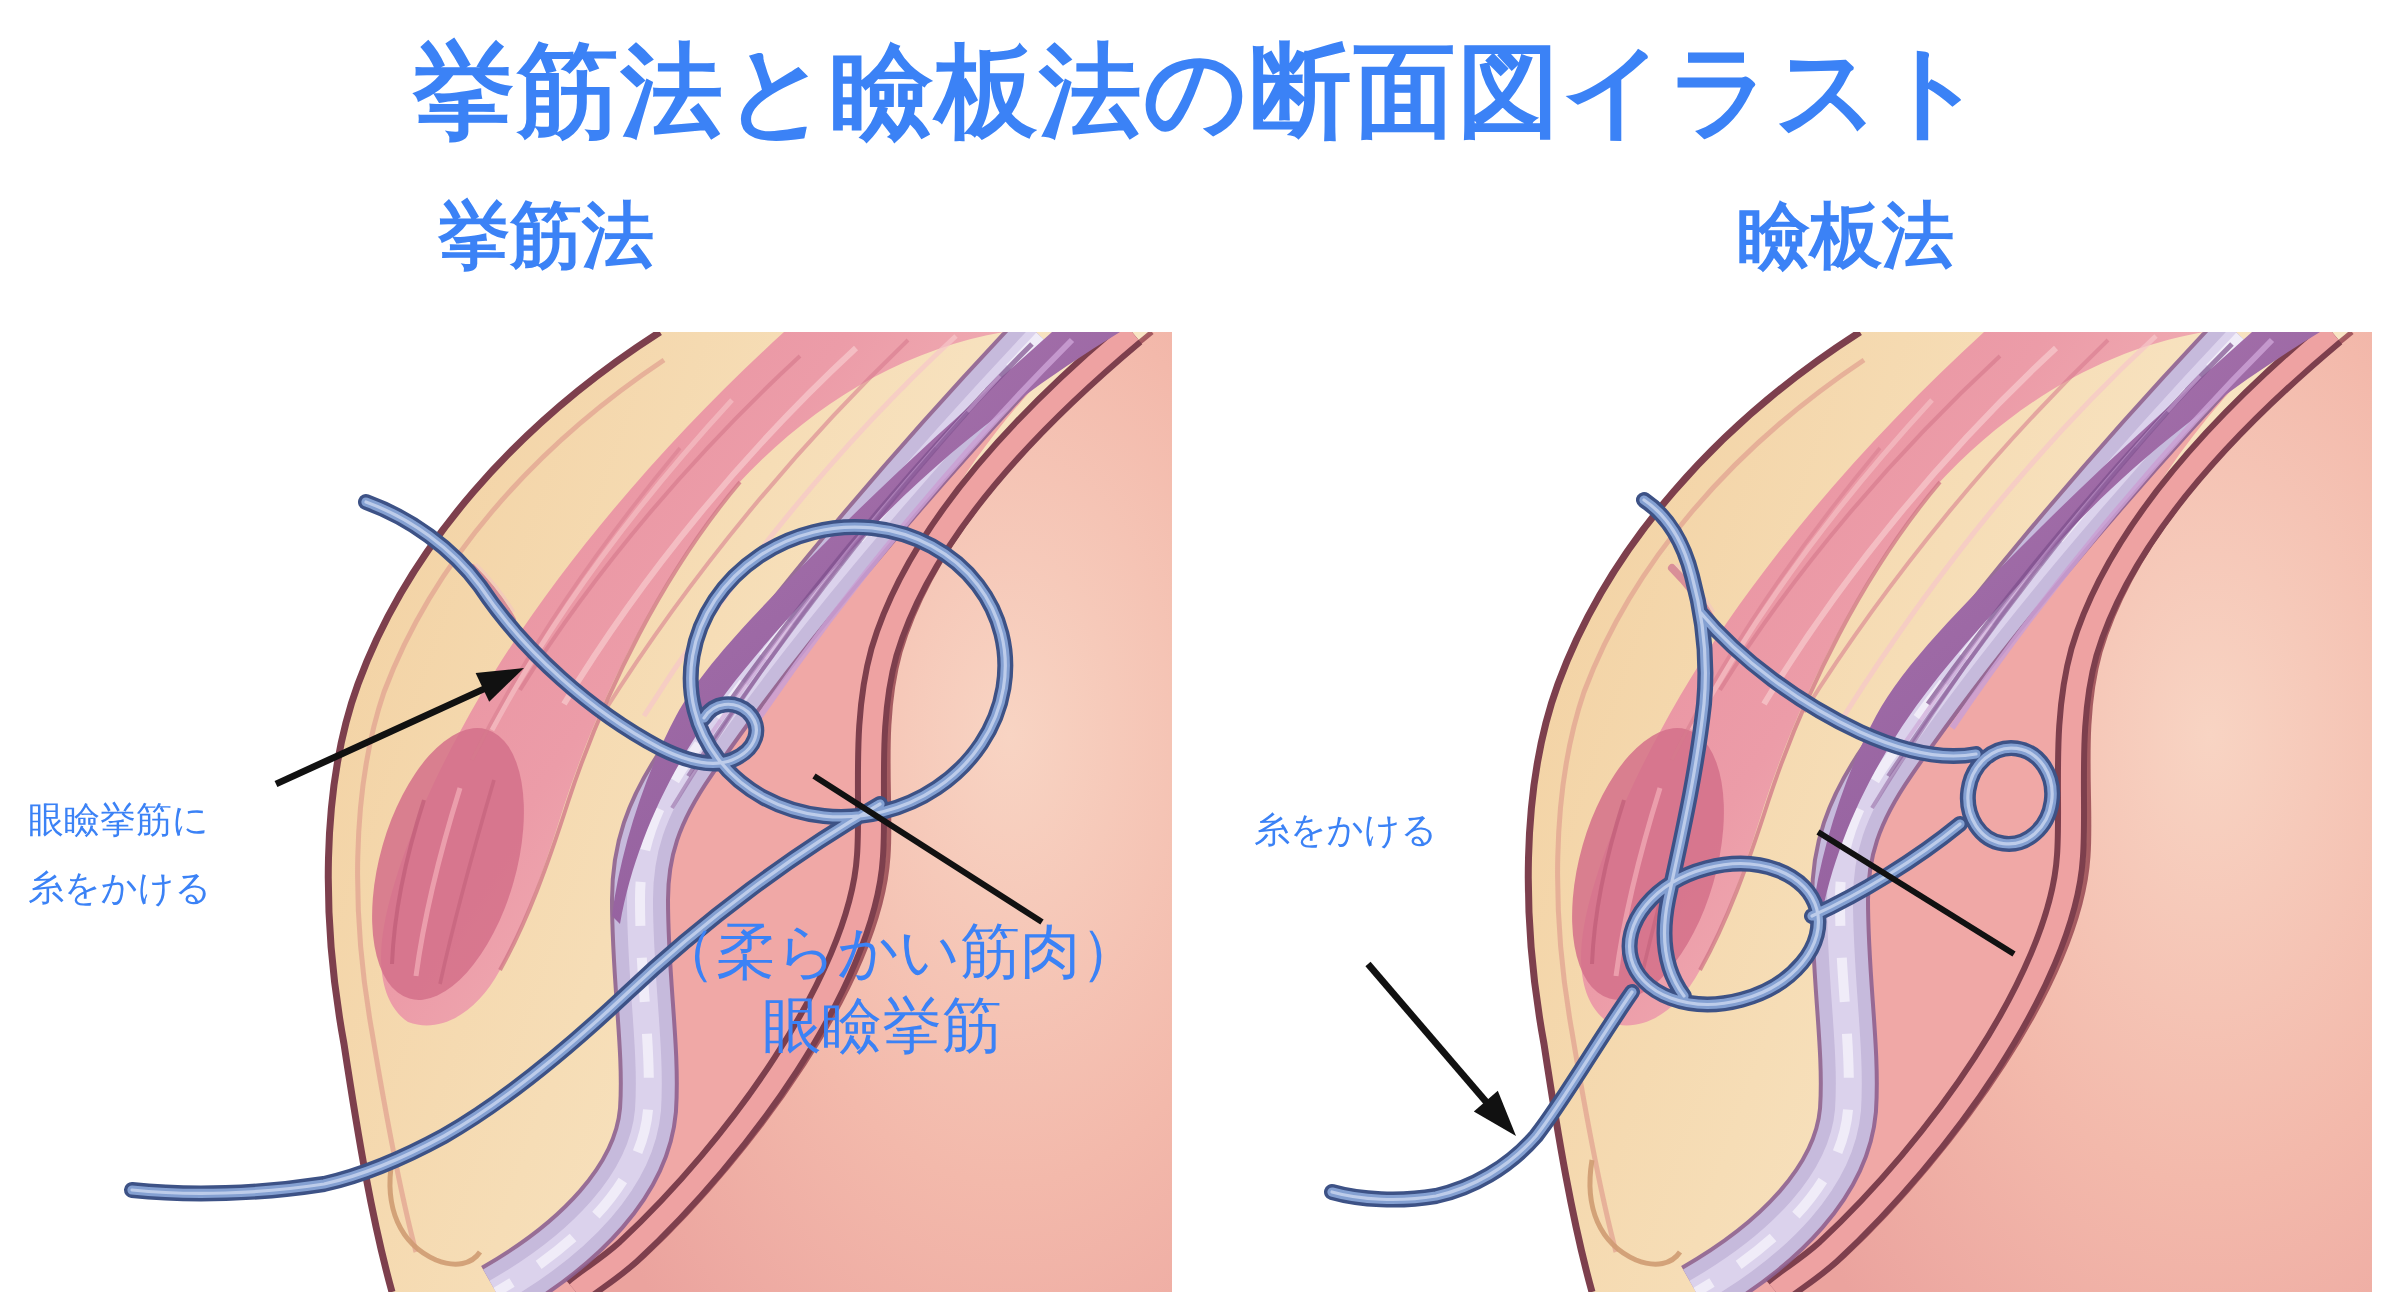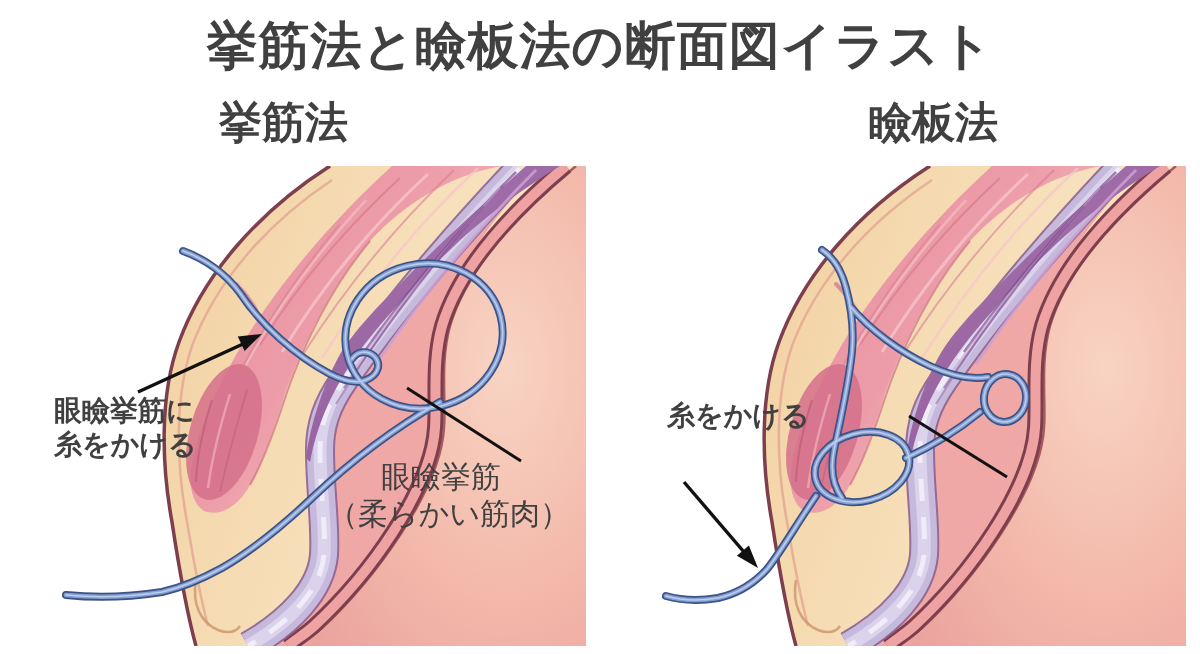--- a/index.html
+++ b/index.html
@@ -1,26 +1,26 @@
 <!DOCTYPE html>
 <html><head>
 <meta charset="utf-8">
 <style>
   html,body{margin:0;padding:0;background:#fff;}
   .stage{position:relative;width:1200px;height:654px;background:#ffffff;overflow:hidden;
-         font-family:"DejaVu Sans",sans-serif;color:#404040;}
+         font-family:"DejaVu Sans",sans-serif;color:#3b82f6;}
   .main-title{position:absolute;top:12px;left:0;width:100%;text-align:center;
               font-size:51px;font-weight:800;letter-spacing:1px;white-space:nowrap;}
-  .heading{position:absolute;top:94px;font-size:43px;font-weight:800;margin:0;white-space:nowrap;}
+  .heading{position:absolute;top:94px;font-size:36px;font-weight:800;margin:0;white-space:nowrap;}
   #headingL{left:219px;}
   #headingR{left:869px;}
   .illu{position:absolute;top:160px;width:600px;height:494px;}
   .illu-left{left:0;}
   .illu-right{left:600px;}
-  .annot{position:absolute;font-size:28px;line-height:34px;font-weight:700;white-space:nowrap;margin-left:40px;}
+  .annot{position:absolute;font-size:18px;line-height:34px;font-weight:400;white-space:nowrap;}
   #annotL{left:14px;top:394px;}
   #annotR{left:627px;top:399px;}
   .callout{position:absolute;font-size:30px;line-height:37px;font-weight:400;white-space:nowrap;}
   #calloutL{left:328px;top:458px;width:226px;text-align:center;}
   #calloutR{left:1014px;top:460px;}
   
   .th-o{fill:none;stroke:#3d5286;stroke-width:8;stroke-linecap:round;stroke-linejoin:round;}
   .th-m{fill:none;stroke:#84a0d2;stroke-width:4.6;stroke-linecap:round;stroke-linejoin:round;}
   .th-h{fill:none;stroke:#c7d3ee;stroke-width:1.6;stroke-linecap:round;opacity:.85;}
   .arrow-line{stroke:#111;stroke-width:3.4;fill:none;}
@@ -132,22 +132,22 @@
       <g>
         <path class="callout-line" d="M407 228 L521 301"></path>
       </g>
     </svg>
 
     <div class="annot" id="annotL">
       <div>眼瞼挙筋に</div>
       <div>糸をかける</div>
     </div>
     <div class="callout" id="calloutL">
+      <div>（柔らかい筋肉）</div>
       <div>眼瞼挙筋</div>
-      <div>（柔らかい筋肉）</div>
     </div>
   </section>
 
   <section>
     <h2 class="heading" id="headingR">瞼板法</h2>
 
     <svg class="illu illu-right" viewBox="0 0 600 494">
       <use href="#anatomy" xlink:href="#anatomy"></use>
       <g>
         <use href="#sutureR" xlink:href="#sutureR" class="th-o"></use>

